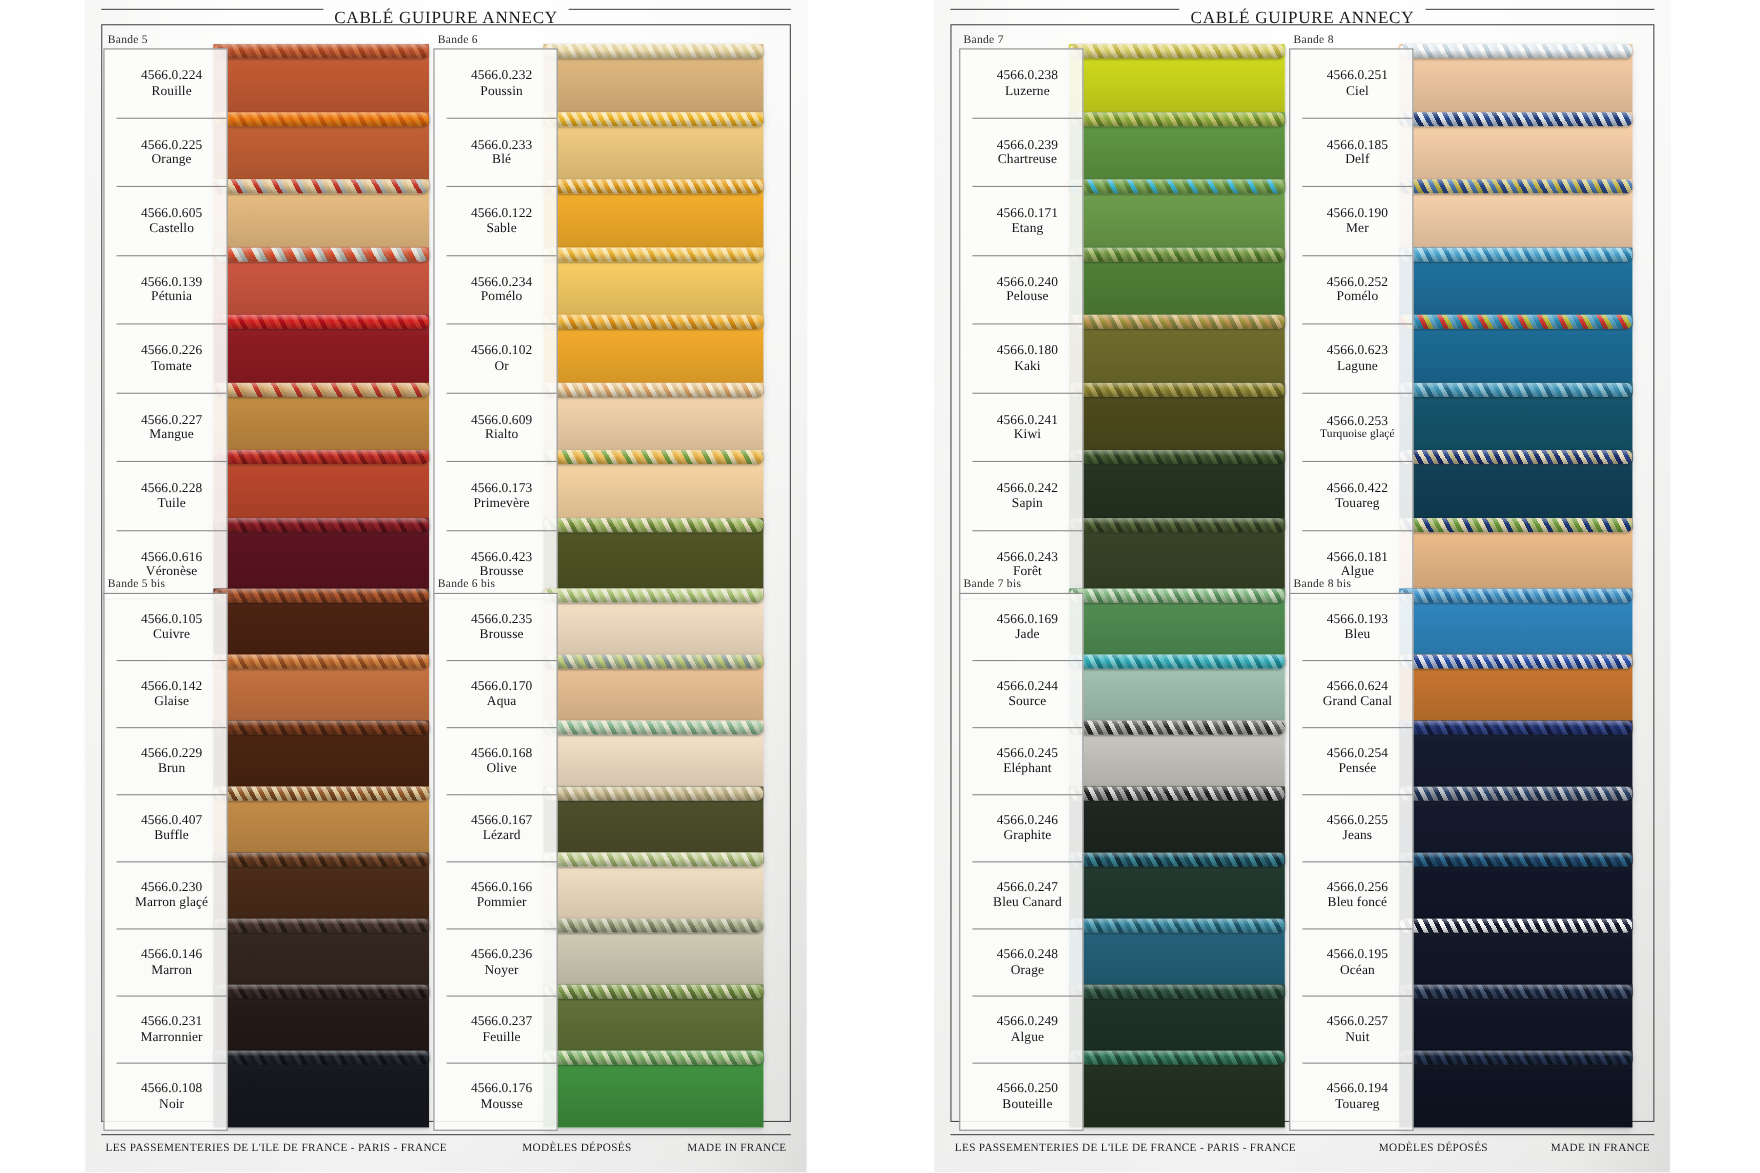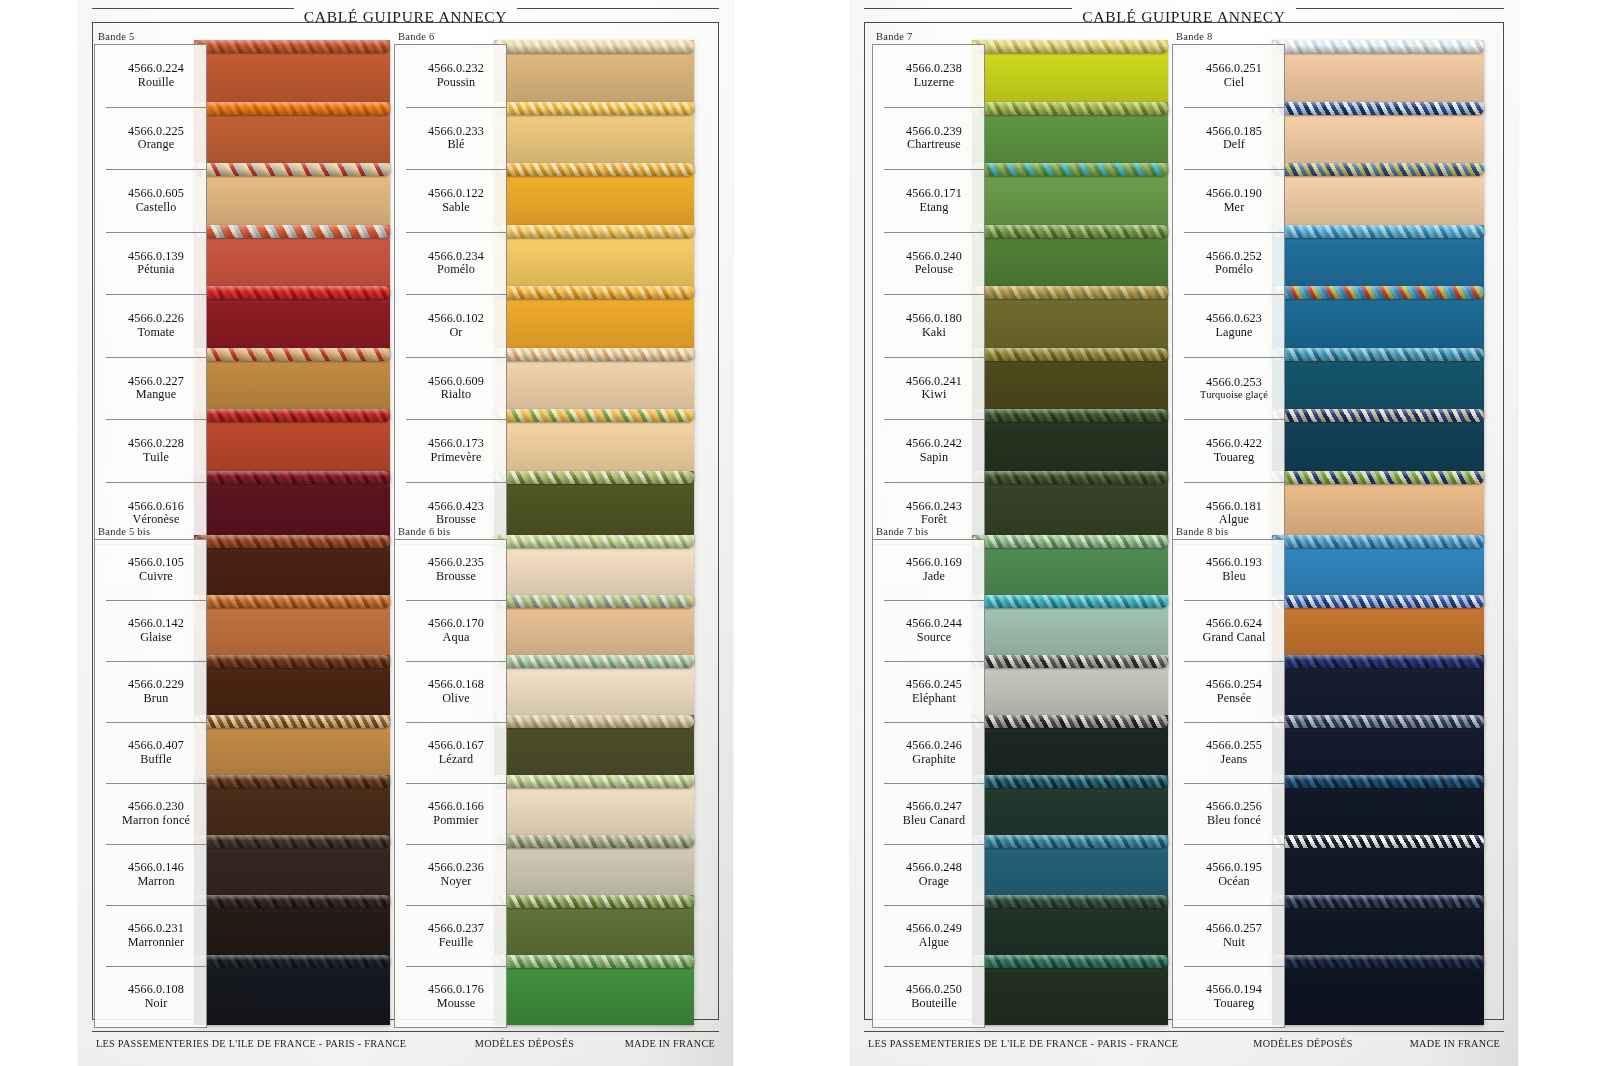--- a/index.html
+++ b/index.html
@@ -372,21 +372,21 @@
             <div class="row" style="--rh: 60px;">
               <div class="ref">4566.0.229</div>
               <div class="nm">Brun</div>
             </div>
             <div class="row" style="--rh: 60px;">
               <div class="ref">4566.0.407</div>
               <div class="nm">Buffle</div>
             </div>
             <div class="row" style="--rh: 60px;">
               <div class="ref">4566.0.230</div>
-              <div class="nm">Marron foncé</div>
+              <div class="nm">Marron glaçé</div>
             </div>
             <div class="row" style="--rh: 60px;">
               <div class="ref">4566.0.146</div>
               <div class="nm">Marron</div>
             </div>
             <div class="row" style="--rh: 60px;">
               <div class="ref">4566.0.231</div>
               <div class="nm">Marronnier</div>
             </div>
             <div class="row" style="--rh: 60px;">

